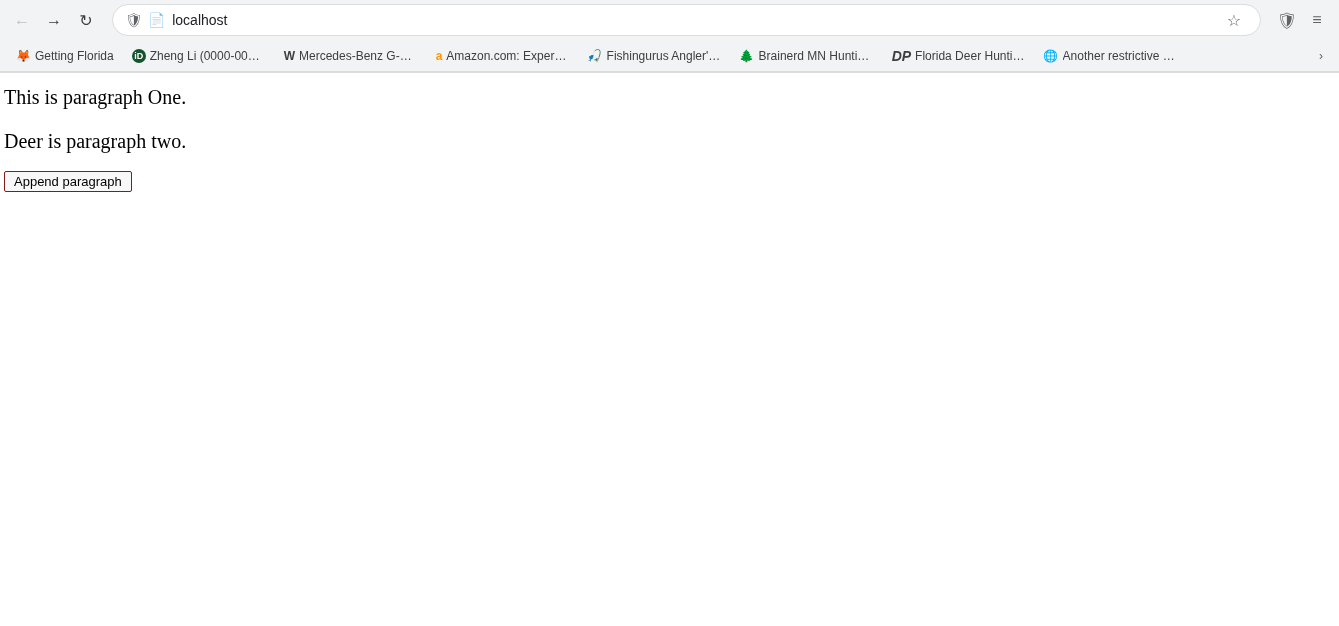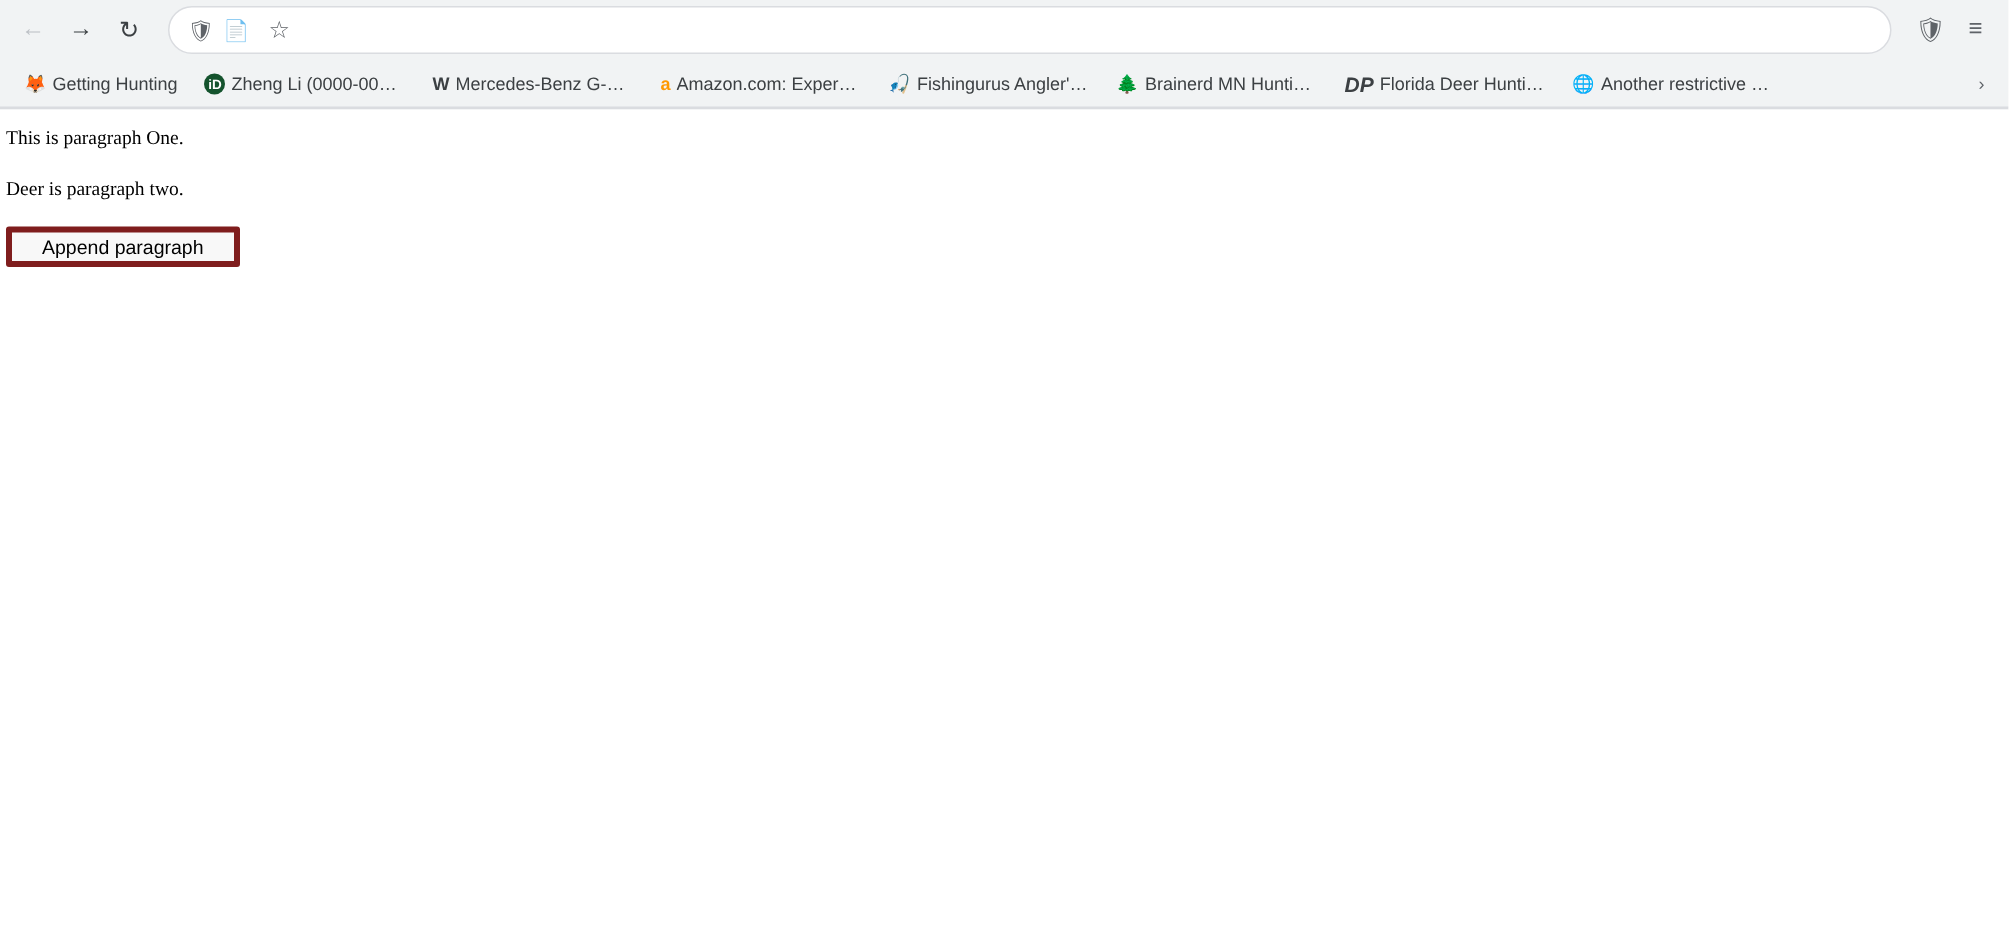--- a/index.html
+++ b/index.html
@@ -167,32 +167,32 @@
     
     .page-content {
       padding: 10px 4px;
       background: #fff;
       height: calc(626px - 40px - 32px);
       overflow-y: auto;
     }
 
     .page-paragraph {
       font-family: Times New Roman, Times, serif;
-      font-size: 13px;
+      font-size: 20px;
       color: #000;
       margin-bottom: 16px;
       line-height: 1.4;
     }
 
     .append-btn {
       font-family: Arial, sans-serif;
       font-size: 13px;
-      padding: 2px 20px;
+      padding: 2px 9px;
       background: #f8f8f8;
-      border: 4px solid #7f1d1d;
+      border: 1px solid #7f1d1d;
       border-radius: 2px;
       cursor: pointer;
       color: #000;
     }
   </style>
 </head>
 <body>
 
 <div class="browser-chrome">
 
@@ -206,41 +206,42 @@
       <span>→</span>
     </button>
 
     <button class="nav-btn" title="Reload">
       <span>↻</span>
     </button>
 
     <div class="address-bar-wrap">
       <span class="shield-icon-wrap">🛡</span>
       <span class="page-icon-wrap">📄</span>
+      <input class="address-input" type="text" value="localhost" style="">
       <button class="star-btn">
         <span>☆</span>
       </button>
     </div>
 
     <div class="toolbar-right">
       <button class="toolbar-btn">
         <span>🛡</span>
       </button>
       <button class="toolbar-btn">
         <span>≡</span>
       </button>
     </div>
 
   </div>
 
   <div class="bookmarks-bar">
 
     <div class="bookmark-item">
       <span class="bookmark-favicon">🦊</span>
-      <span class="bookmark-label">Getting Hunting</span>
+      <span class="bookmark-label">Getting Florida</span>
     </div>
 
     <div class="bookmark-item">
       <span class="bookmark-favicon" style="background:#14532d;color:#fff;border-radius:50%;width:14px;height:14px;display:inline-flex;align-items:center;justify-content:center;font-size:9px;font-weight:bold;">iD</span>
       <span class="bookmark-label">Zheng Li (0000-0002-3...</span>
     </div>
 
     <div class="bookmark-item">
       <span class="bookmark-favicon" style="font-weight:bold;font-size:12px;">W</span>
       <span class="bookmark-label">Mercedes-Benz G-Clas...</span>

